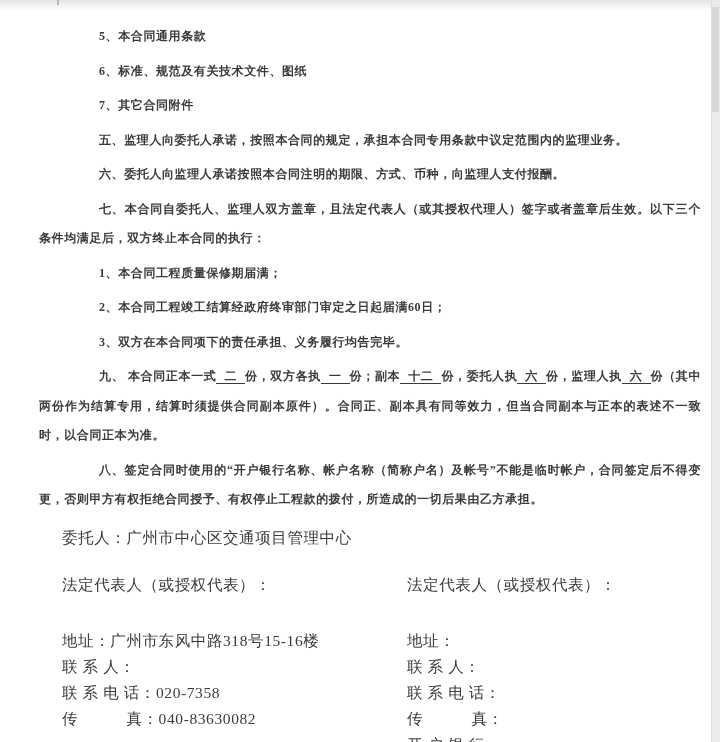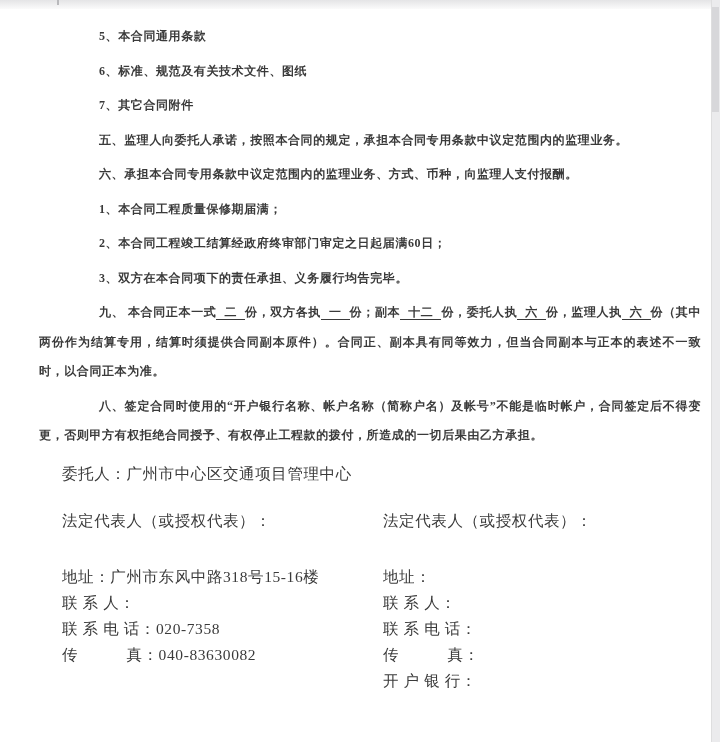--- a/index.html
+++ b/index.html
@@ -29,39 +29,40 @@
   }
   p.body-para{
     margin:5px;font-size:12px;line-height:29.5px;
     text-align:justify;text-indent:60px;letter-spacing:0.6px;font-weight:bold;
   }
   .blank{
     border-bottom:1px solid #3a3a3a;
     padding:0 8px;
   }
   .sig-block{margin-left:28px;margin-top:10px;font-size:15.5px;letter-spacing:0.6px;}
-  .sig-row{display:flex;line-height:26px;}
+  .sig-row{display:flex;line-height:26px;gap:24px;}
   .sig-col-l{width:321px;flex:none;}
   .sig-col-r{flex:1;}
   .mb-lg{margin-bottom:21px;}
   .mb-xl{margin-bottom:30px;}
 </style>
 </head>
 <body>
 
 <div class="topbar"></div>
 <div class="topbar-tick"></div>
 
 <div class="content">
 
   <p class="body-para">5、本合同通用条款</p>
   <p class="body-para">6、标准、规范及有关技术文件、图纸</p>
   <p class="body-para">7、其它合同附件</p>
   <p class="body-para">五、监理人向委托人承诺，按照本合同的规定，承担本合同专用条款中议定范围内的监理业务。</p>
-  <p class="body-para">六、承担本合同专用条款中议定范围内的监理业务、方式、币种，向监理人支付报酬。</p>
+  <p class="body-para">六、委托人向监理人承诺按照本合同注明的期限、方式、币种，向监理人支付报酬。</p>
+  <p class="body-para">七、本合同自委托人、监理人双方盖章，且法定代表人（或其授权代理人）签字或者盖章后生效。以下三个条件均满足后，双方终止本合同的执行：</p>
   <p class="body-para">1、本合同工程质量保修期届满；</p>
   <p class="body-para">2、本合同工程竣工结算经政府终审部门审定之日起届满60日；</p>
   <p class="body-para">3、双方在本合同项下的责任承担、义务履行均告完毕。</p>
   <p class="body-para"><span>九、 本合同正本一式</span><span class="blank">二</span><span>份，双方各执</span><span class="blank">一</span><span>份；副本</span><span class="blank">十二</span><span>份，委托人执</span><span class="blank">六</span><span>份，监理人执</span><span class="blank">六</span><span>份（其中两份作为结算专用，结算时须提供合同副本原件）。合同正、副本具有同等效力，但当合同副本与正本的表述不一致时，以合同正本为准。</span></p>
 
   <p class="body-para">八、签定合同时使用的“开户银行名称、帐户名称（简称户名）及帐号”不能是临时帐户，合同签定后不得变更，否则甲方有权拒绝合同授予、有权停止工程款的拨付，所造成的一切后果由乙方承担。</p>
 
   <div class="sig-block">
 
     <div class="sig-row mb-lg">

